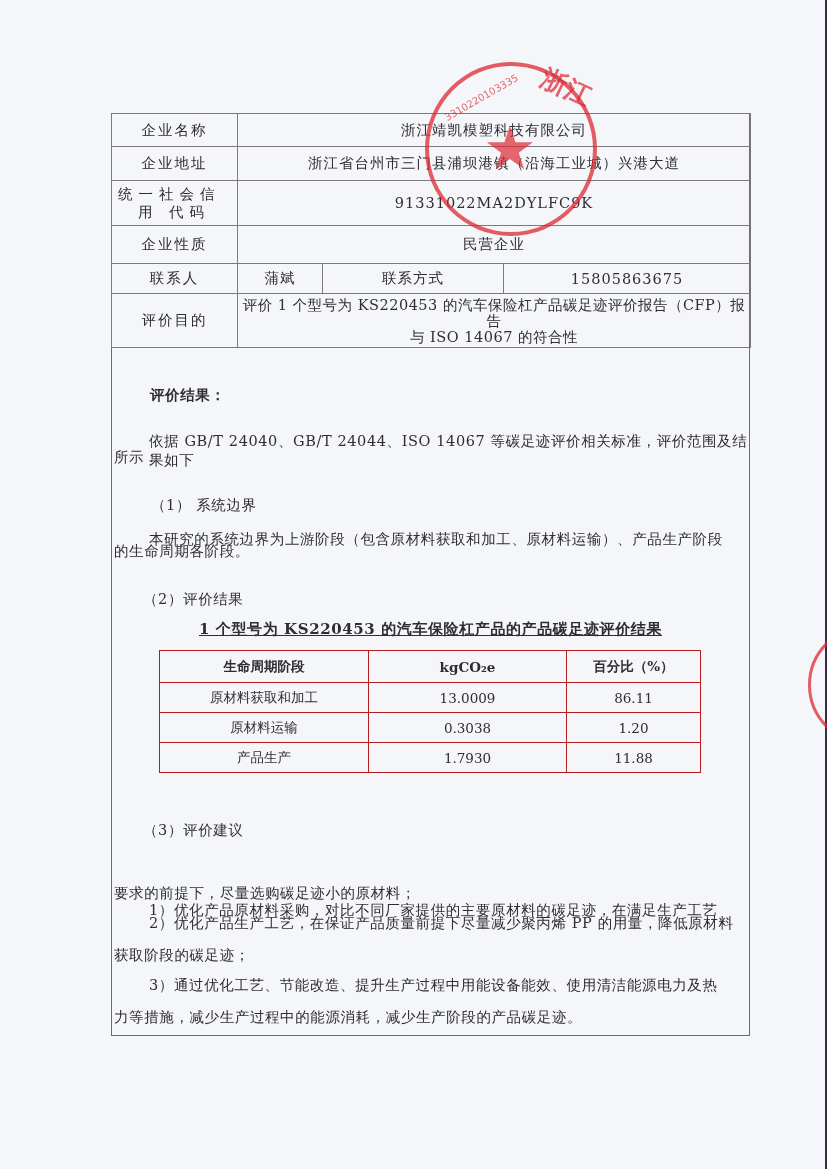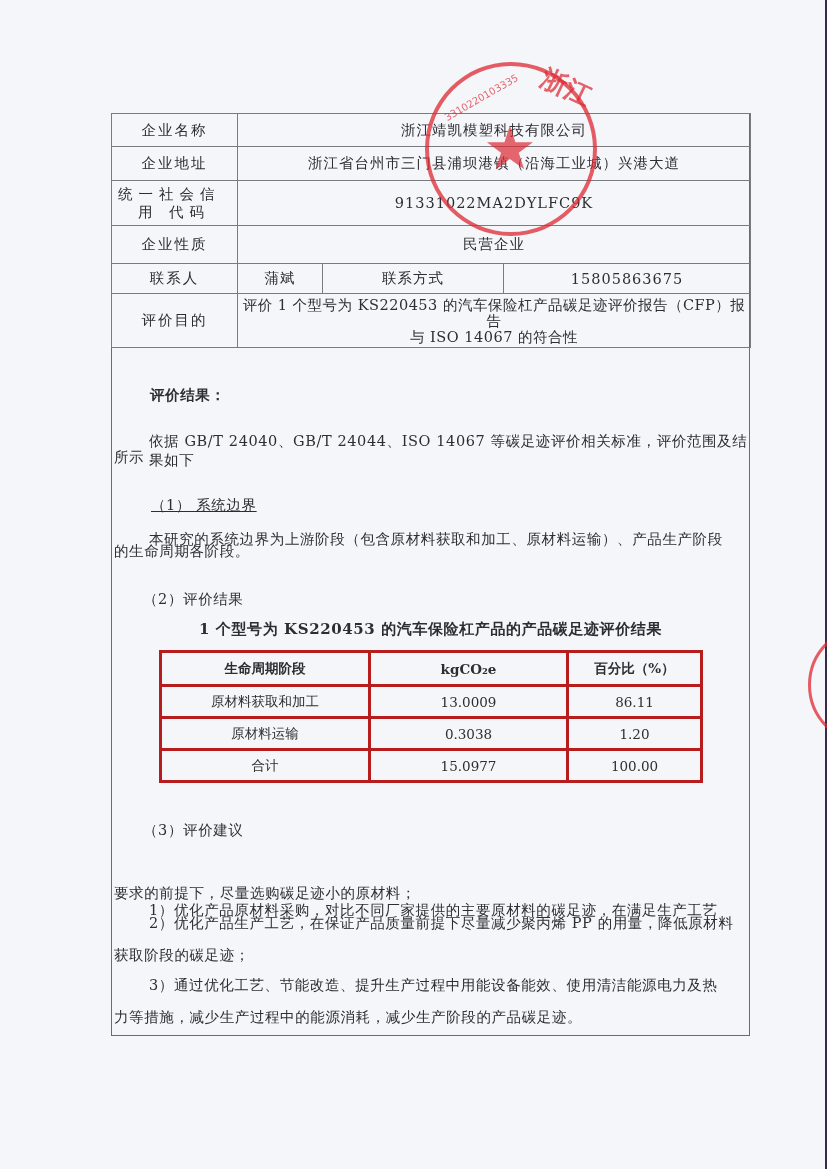--- a/index.html
+++ b/index.html
@@ -13,21 +13,21 @@
   .frame { position: absolute; left: 111px; top: 113px; width: 639px; height: 923px; border: 1px solid #6a6a70; box-sizing: border-box; }
   .info-table { position: absolute; left: 111px; top: 113px; width: 639px; border-collapse: collapse; table-layout: fixed; }
   .info-table td { border: 1px solid #7a7a80; text-align: center; vertical-align: middle; font-size: 14.5px; padding: 0 4px; letter-spacing: 1px; color: #2e2e32; }
   .info-table td.label { width: 118px; letter-spacing: 2px; }
   .info-table td.label-wrap { text-align: left; padding-left: 6px; line-height: 18px; letter-spacing: 6px; }
   .info-table td.label-wrap span { display: block; }
   .info-table td.purpose { line-height: 16px; letter-spacing: 0.5px; }
   .text-block { position: absolute; left: 111px; width: 639px; font-size: 14.5px; color: #2e2e32; letter-spacing: 0.6px; }
   .bold { font-weight: bold; }
   .results-table { position: absolute; left: 159px; top: 650px; width: 541px; border-collapse: collapse; table-layout: fixed; }
-  .results-table th, .results-table td { border: 3px solid #b91c1c; height: 29px; text-align: center; font-size: 13.5px; color: #2e2e32; padding: 0; }
+  .results-table th, .results-table td { border: 1px solid #b91c1c; height: 29px; text-align: center; font-size: 13.5px; color: #2e2e32; padding: 0; }
   .results-table th { font-weight: bold; height: 31px; }
   .stamp { position: absolute; border: 4px solid rgba(220, 40, 50, 0.75); border-radius: 50%; box-sizing: border-box; pointer-events: none; }
   .stamp-star { position: absolute; color: rgba(220,40,50,0.7); font-size: 60px; line-height: 1; pointer-events: none; }
   .stamp-text { position: absolute; color: rgba(220,40,50,0.72); font-size: 26px; font-family: "DejaVu Sans", sans-serif; font-weight: bold; pointer-events: none; }
   .stamp-num { position: absolute; color: rgba(220,40,50,0.7); font-size: 10px; font-family: "DejaVu Sans", sans-serif; pointer-events: none; transform: rotate(-30deg); }
 </style>
 </head>
 <body>
 
 <div class="edge-line"></div>
@@ -75,26 +75,26 @@
     </td>
   </tr>
 </tbody>
   </table>
 
 <div class="text-block bold" style="top:386px; left:150px; width:auto;">评价结果：</div>
 
 <div class="text-block" style="top:432px; left:149px; width:600px;">依据 GB/T 24040、GB/T 24044、ISO 14067 等碳足迹评价相关标准，评价范围及结果如下</div>
 <div class="text-block" style="top:448px; left:114px; width:auto;">所示：</div>
 
-<div class="text-block" style="top:496px; left:151px; width:auto;text-decoration:underline;">（1） 系统边界</div>
+<div class="text-block" style="top:496px; left:151px; width:auto;">（1） 系统边界</div>
 <div class="text-block" style="top:530px; left:149px; width:600px;">本研究的系统边界为上游阶段（包含原材料获取和加工、原材料运输）、产品生产阶段</div>
 <div class="text-block" style="top:542px; left:114px; width:auto;">的生命周期各阶段。</div>
 
 <div class="text-block" style="top:590px; left:143px; width:auto;">（2）评价结果</div>
-<div class="text-block bold" style="top:620px; left:111px; width:639px; text-align:center; font-size:15px;">1 个型号为 KS220453 的汽车保险杠产品的产品碳足迹评价结果</div>
+<div class="text-block bold" style="top:620px; left:111px; width:639px; text-align:center; font-size:15px;text-decoration:underline;">1 个型号为 KS220453 的汽车保险杠产品的产品碳足迹评价结果</div>
 
 <table class="results-table">
   <colgroup>
       <col style="width:209px">
       <col style="width:198px">
       <col style="width:134px">
     </colgroup>
   <thead>
     <tr>
       <th>生命周期阶段</th>
@@ -107,23 +107,23 @@
       <td>原材料获取和加工</td>
       <td>13.0009</td>
       <td>86.11</td>
     </tr>
     <tr>
       <td>原材料运输</td>
       <td>0.3038</td>
       <td>1.20</td>
     </tr>
     <tr>
-      <td>合计</td>
-      <td>15.0977</td>
-      <td>100.00</td>
+      <td>产品生产</td>
+      <td>1.7930</td>
+      <td>11.88</td>
     </tr>
   </tbody>
 </table>
 
 <div class="text-block" style="top:821px; left:143px; width:auto;">（3）评价建议</div>
 <div class="text-block" style="top:853px; left:149px; width:600px;margin-top:48px;">1）优化产品原材料采购，对比不同厂家提供的主要原材料的碳足迹，在满足生产工艺</div>
 <div class="text-block" style="top:884px; left:114px; width:auto;">要求的前提下，尽量选购碳足迹小的原材料；</div>
 <div class="text-block" style="top:914px; left:149px; width:600px;">2）优化产品生产工艺，在保证产品质量前提下尽量减少聚丙烯 PP 的用量，降低原材料</div>
 <div class="text-block" style="top:946px; left:114px; width:auto;">获取阶段的碳足迹；</div>
 <div class="text-block" style="top:976px; left:149px; width:600px;">3）通过优化工艺、节能改造、提升生产过程中用能设备能效、使用清洁能源电力及热</div>

